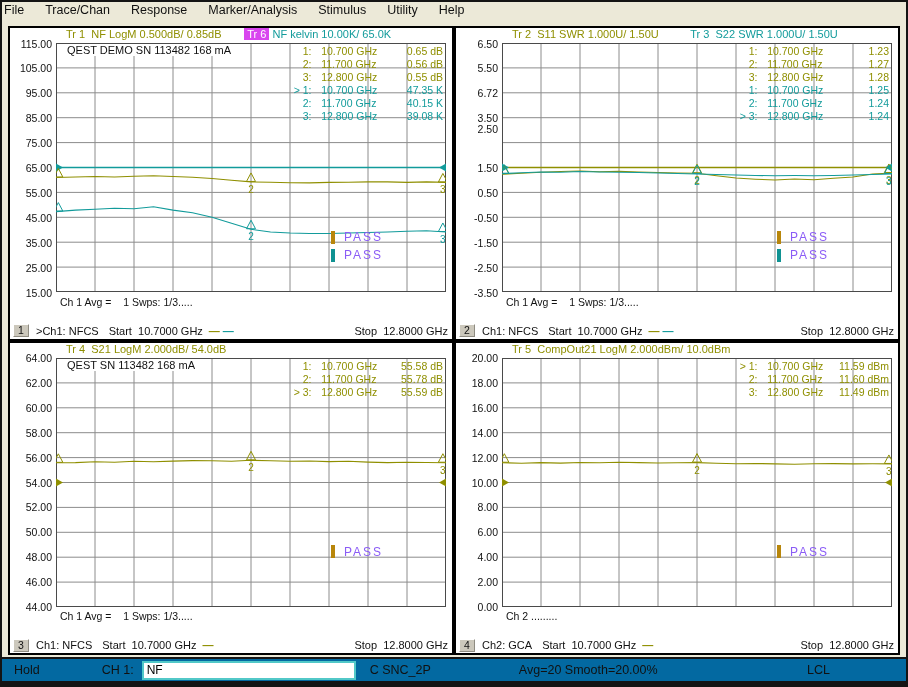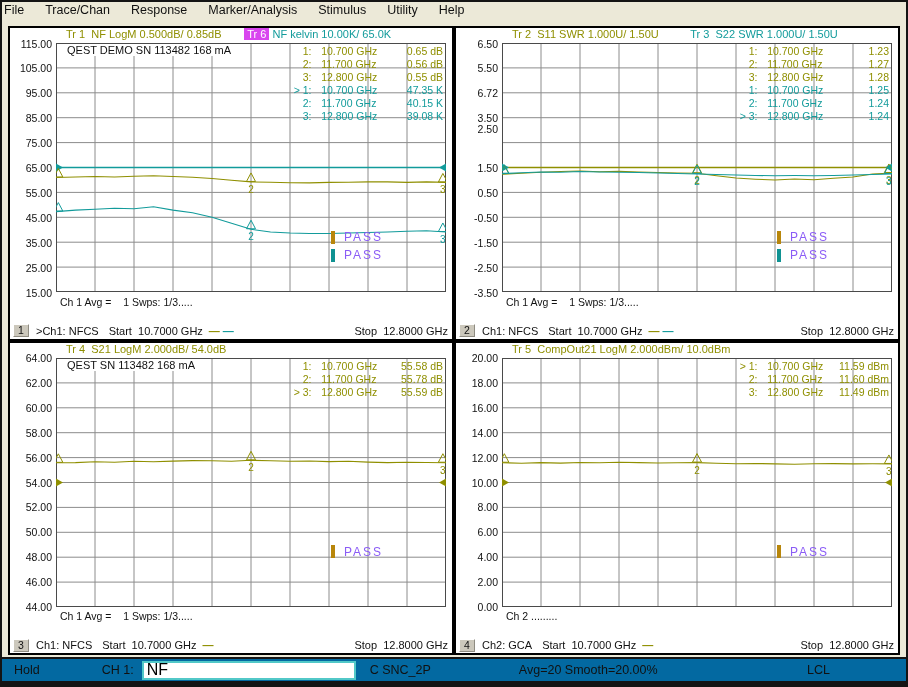--- a/index.html
+++ b/index.html
@@ -51,21 +51,21 @@
   .f-channel{margin-right:10px;white-space:pre;}
   .f-start{margin-right:6px;white-space:pre;}
   .f-dash{font-weight:bold;margin-right:4px;letter-spacing:-1px;}
   .f-stop{margin-left:auto;white-space:pre;}
   
   .statusbar{height:22px;background:#0369a1;border-top:2px solid #141414;display:flex;
     align-items:center;font-size:12.5px;color:#111;}
   .sb-hold{margin-left:12px;}
   .sb-ch{margin-left:62px;}
   .sb-input{margin-left:8px;width:204px;height:15px;border:2px solid #52c8c8;background:#fff;
-    font-size:16px;font-family:"Liberation Sans",sans-serif;padding:0 3px;}
+    font-size:12px;font-family:"Liberation Sans",sans-serif;padding:0 3px;}
   .sb-cal{margin-left:14px;}
   .sb-avg{margin-left:88px;}
   .sb-lcl{margin-left:auto;margin-right:76px;}
 </style>
 </head>
 <body>
 
 <div class="window">
 
   <div class="menubar">

